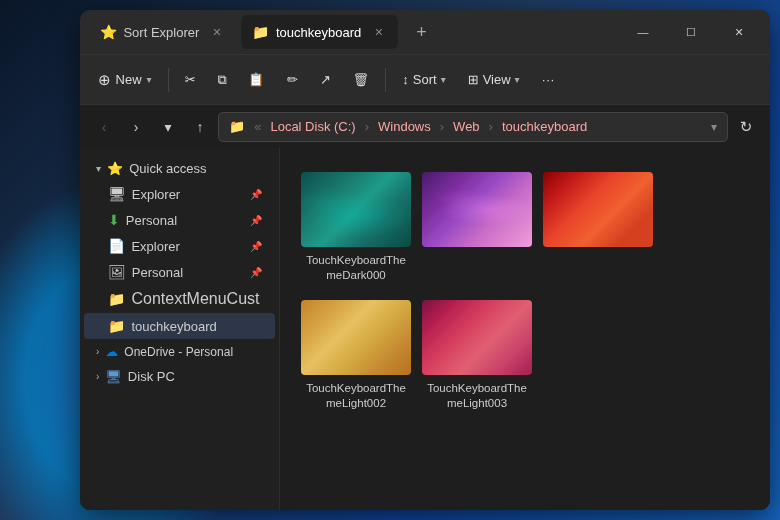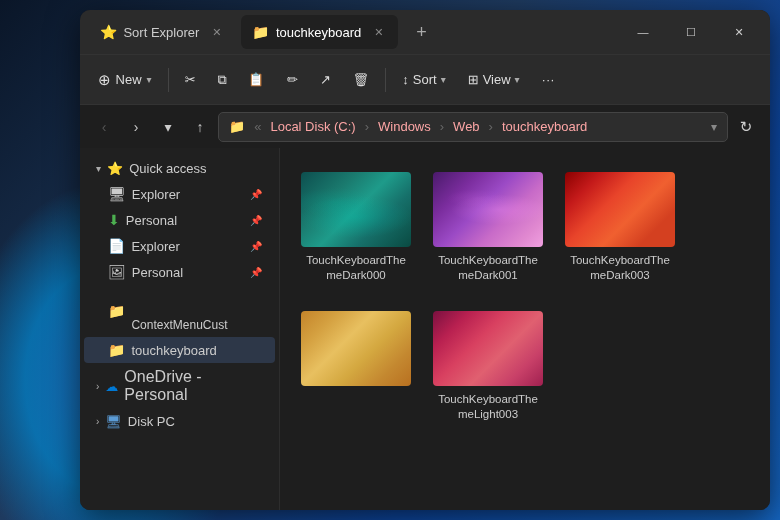--- a/index.html
+++ b/index.html
@@ -257,21 +257,21 @@
 
     
     .file-grid {
       flex: 1;
       background: #1e1e1e;
       padding: 16px;
       overflow-y: auto;
       display: flex;
       flex-wrap: wrap;
       align-content: flex-start;
-      gap: 12px;
+      gap: 1px;
     }
     .file-grid::-webkit-scrollbar { width: 8px; }
     .file-grid::-webkit-scrollbar-thumb { background: #444; border-radius: 4px; }
     .file-grid::-webkit-scrollbar-track { background: #1e1e1e; }
 
     .file-item {
       width: 120px;
       display: flex;
       flex-direction: column;
       align-items: center;
@@ -458,61 +458,60 @@
       </div>
 
       <div class="sidebar-item sidebar-indent">
         <span class="item-icon">🖼</span>
         <span>Personal</span>
         <span class="pin-icon">📌</span>
       </div>
 
       <div class="sidebar-item sidebar-indent">
         <span class="item-icon" style="color:#f0c040;">📁</span>
-        <span style="font-size:12px;margin-top:28px;">ContextMenuCust</span>
+        <span style="font-size:16px;">ContextMenuCust</span>
       </div>
 
       <div class="sidebar-item sidebar-indent selected">
         <span class="item-icon" style="color:#f0c040;">📁</span>
         <span>touchkeyboard</span>
       </div>
 
       <div class="sidebar-section-header">
         <span class="chevron">›</span>
         <span style="color:#0078d4;">☁</span>
-        <span style="font-size:16px;">OneDrive - Personal</span>
+        <span style="font-size:12px;">OneDrive - Personal</span>
       </div>
 
       <div class="sidebar-section-header">
         <span class="chevron">›</span>
         <span style="color:#5b9bd5;">🖥</span>
         <span>Disk PC</span>
       </div>
     </div>
 
     <div class="file-grid">
 
       <div class="file-item">
         <div class="thumbnail thumb-dark000"></div>
         <span class="file-name">TouchKeyboardThemeDark000</span>
       </div>
 
       <div class="file-item">
         <div class="thumbnail thumb-dark001"></div>
-        <span class="file-name">TouchKeyboardThemeDark001</span>
       </div>
 
 
       <div class="file-item">
         <div class="thumbnail thumb-dark003"></div>
-        <span class="file-name">TouchKeyboardThemeDark003</span>
       </div>
 
       <div class="file-item">
         <div class="thumbnail thumb-light002"></div>
+        <span class="file-name">TouchKeyboardThemeLight002</span>
       </div>
 
       <div class="file-item">
         <div class="thumbnail thumb-light003"></div>
         <span class="file-name">TouchKeyboardThemeLight003</span>
       </div>
 
     </div>
 
   </div>

